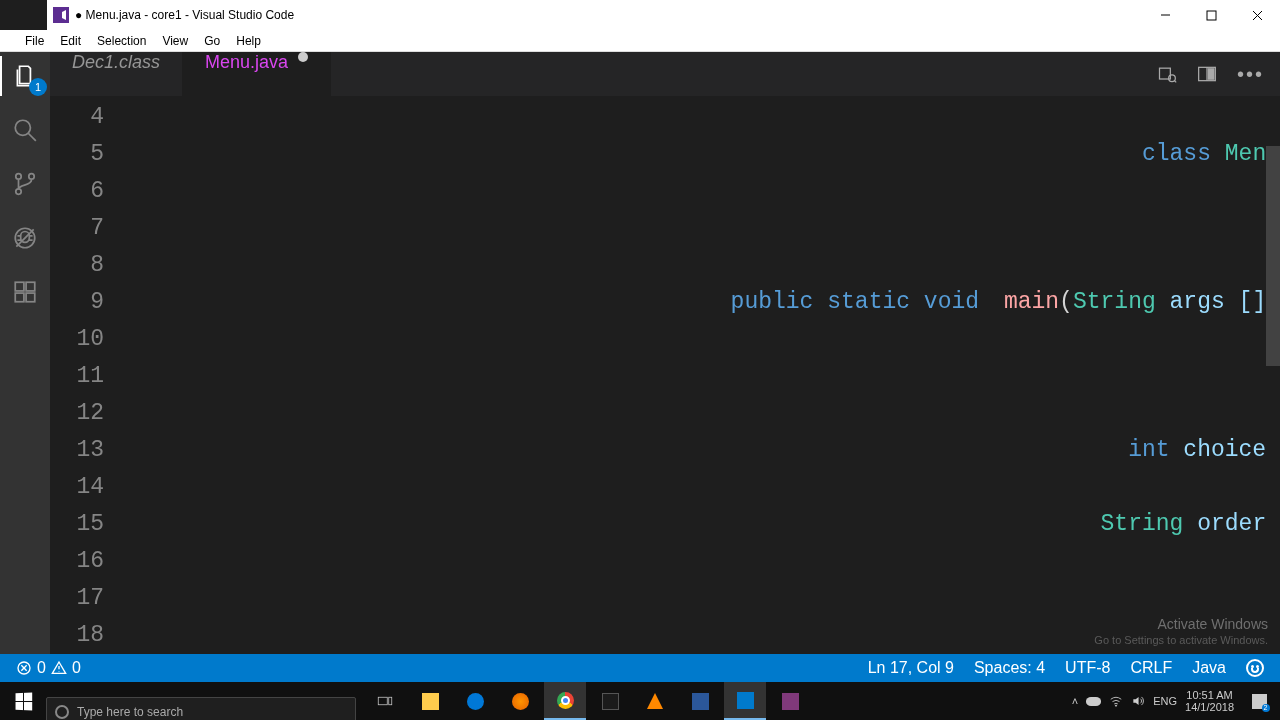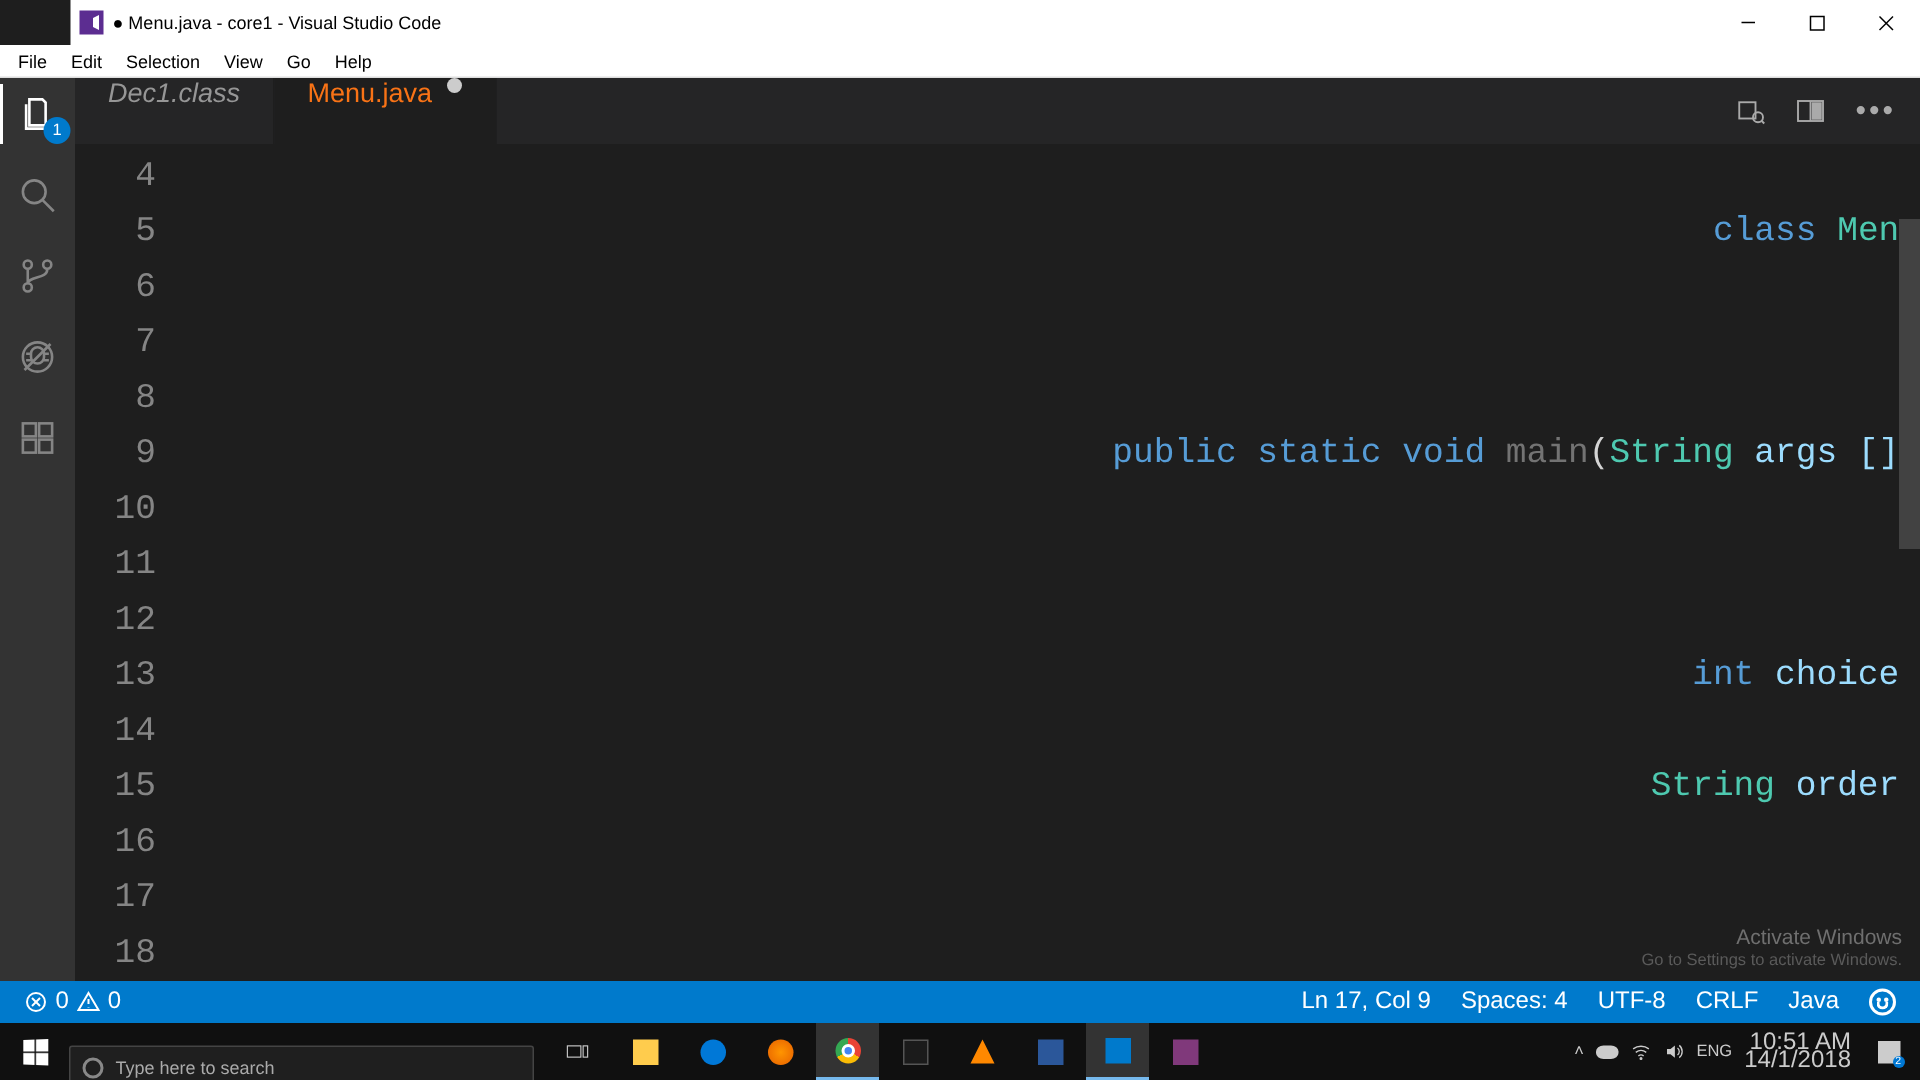--- a/index.html
+++ b/index.html
@@ -31,21 +31,21 @@
   .titlebar .caption { flex: 0 0 auto; }
   .titlebar .gap { flex: 1; }
   .winbtn {
     width: 46px; height: 30px; display:flex; align-items:center; justify-content:center;
     font-size: 12px; color:#000;
   }
   .winbtn svg{ width:11px; height:11px; stroke:#000; stroke-width:1; fill:none;}
   
   .menubar {
     height: 22px; background: #fff; color: #000;
-    display: flex; align-items: center; padding: 0 4px;
+    display: flex; align-items: center; padding: 0 17px;
     border-bottom: 1px solid #ddd; font-size: 12px;
   }
   .menubar span { padding: 2px 8px; }
   
   .main {
     flex: 1; display: flex; min-height: 0;
   }
   
   .activitybar {
     width: 50px; background: #333333;
@@ -77,21 +77,21 @@
   }
   .tab {
     display:flex; gap:10px;
     padding: 0 22px 0 22px; color:#969696;
     font-family: "Segoe UI", sans-serif; font-size:18px;
     font-style: italic;
     border-right:1px solid #1e1e1e;
     position:relative;
   }
   .tab.active {
-    background:#1e1e1e; color:#f97316; font-style: normal;
+    background:#1e1e1e; color:#d946ef; font-style: normal;
   }
   .tab .dot {
     width:10px; height:10px; border-radius:50%; background:#ccc;
   }
   .tabright {
     margin-left:auto; display:flex; align-items:center; gap:20px; padding-right:16px; color:#aaa;
   }
   .tabright svg{width:20px;height:20px;fill:none;stroke:#aaa;stroke-width:1.5;}
   .dots3{ letter-spacing:2px; font-size:20px; color:#aaa;}
   
@@ -106,21 +106,21 @@
     color:#858585; user-select:none; padding-top: 3px;
   }
   .gutter div { height: 37px; }
   .code {
     flex:1; padding-top: 3px; white-space: pre; color:#d4d4d4;
     position: relative;
   }
   .code .row { height:37px;text-align:right; }
   .kw   { color:#569cd6; }
   .type { color:#4ec9b0; }
-  .fn   { color:#737373; }
+  .fn   { color:#fca5a5;margin-left:11px; }
   .var  { color:#9cdcfe; }
   .punc { color:#d4d4d4; }
   .scrollbar {
     position:absolute; right:0; top:0; width:14px; height:100%;
     background:#1e1e1e;
   }
   .scrollbar .thumb{
     position:absolute; left:0; right:0; top:50px; height:220px;
     background:#424242;
   }
@@ -152,21 +152,21 @@
     display:flex; align-items:center; padding:0 8px; color:#aaa; gap:8px;
     border-radius: 2px;
     margin-top: 22px;
   }
   .search .circ{width:14px;height:14px;border:2px solid #888;border-radius:50%;}
   .tb-icons{display:flex;align-items:center;gap:3px; margin-left:8px;}
   .tb-icons .ic{width:42px;height:38px;display:flex;align-items:center;justify-content:center;}
   .tb-icons .ic.active{background:#333;border-bottom:2px solid #76b9ed;}
   .sq{width:17px;height:17px;}
   .tray{margin-left:auto; display:flex; align-items:center; gap:8px; padding-right:4px; color:#ccc;}
-  .tray .t{font-size:16px; text-align:right; line-height:12px;}
+  .tray .t{font-size:11px; text-align:center; line-height:12px;}
   .tray .lang{font-size:11px;}
   .tray .chev{font-size:11px;}
   .tray svg{width:14px;height:14px;fill:none;stroke:#ccc;stroke-width:1.5;}
   .tray .onedrive{width:15px;height:9px;background:#ccc;border-radius:5px/4px;}
   .notif{width:34px;height:100%;display:flex;align-items:center;justify-content:center;}
   .notifsq{width:15px;height:15px;background:#ccc;position:relative;}
   .notifsq .b{position:absolute;right:-3px;bottom:-3px;width:8px;height:8px;border-radius:50%;background:#0078d4;color:#fff;font-size:7px;display:flex;align-items:center;justify-content:center;}
   .watermark {
     position:absolute; right:12px; bottom:72px; text-align:right;
     color:#6f6f6f; font-size:14px; line-height:16px; pointer-events:none;

